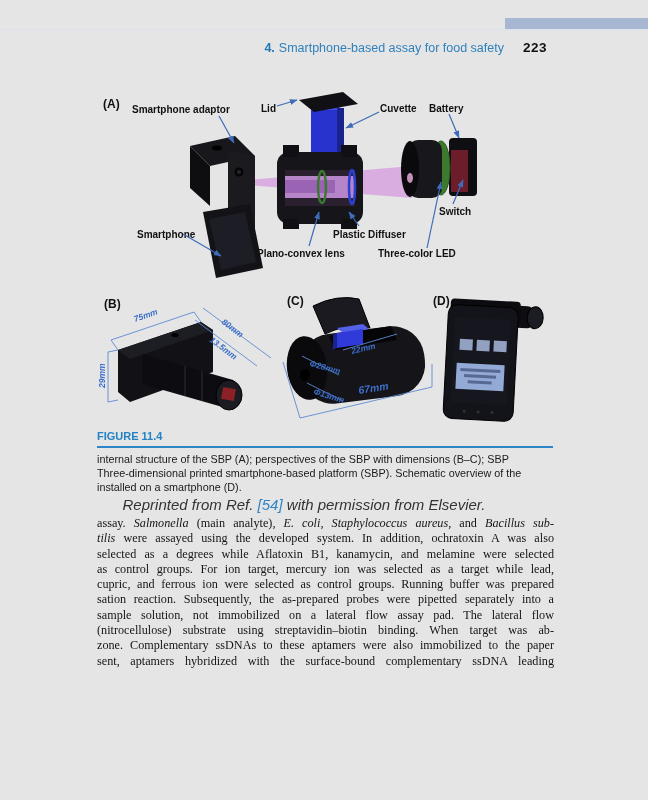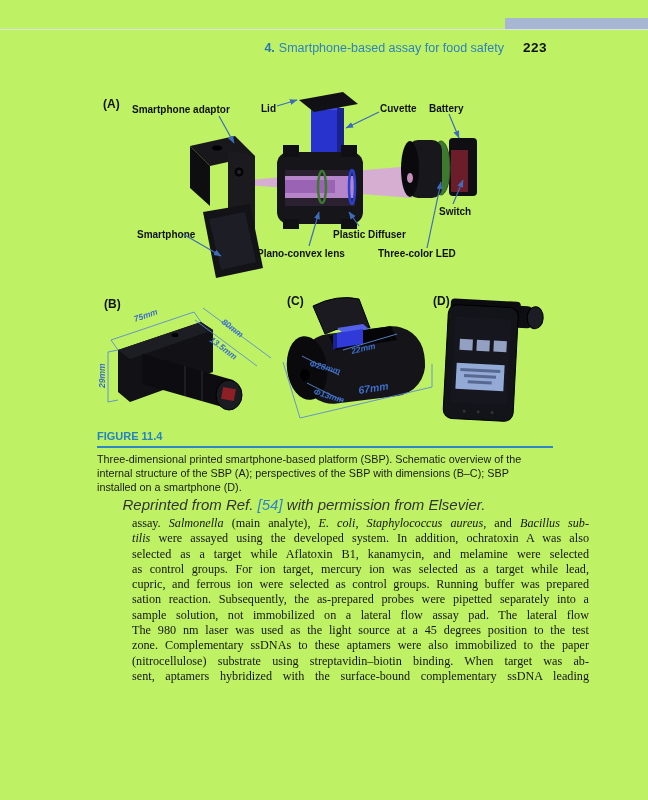--- a/index.html
+++ b/index.html
@@ -1,16 +1,16 @@
 <!DOCTYPE html>
 <html><head>
 <meta charset="utf-8">
 <style>
   html,body{margin:0;padding:0;background:#ffffff;}
-  .page{position:relative;width:648px;height:800px;background:#bef264;overflow:hidden;
+  .page{position:relative;width:648px;height:800px;background:#e5e5e5;overflow:hidden;
         font-family:"Liberation Sans",sans-serif;}
   
   .top-bar{position:absolute;left:505px;top:18px;width:143px;height:11px;background:#a8b7d1;}
   .top-line{position:absolute;left:0;top:29px;width:648px;height:1px;background:#dbe2ec;}
   .running-head{position:absolute;left:0;top:38px;width:547px;text-align:right;white-space:nowrap;}
   .ch-num{color:#2578b5;font-weight:bold;font-size:12.5px;margin-right:4px;}
   .ch-title{color:#2f80bd;font-size:12.5px;margin-right:19px;}
   .page-num{color:#111;font-weight:bold;font-size:13.5px;letter-spacing:.5px;}
   
   svg.figure{position:absolute;left:97px;top:88px;width:458px;height:337px;}
@@ -24,21 +24,21 @@
   .cap-label{position:absolute;left:97px;top:430px;color:#2383c4;font-weight:bold;font-size:11px;}
   .cap-rule{position:absolute;left:97px;top:446px;width:456px;height:2px;background:#2e86c6;}
   .cap-text{position:absolute;left:97px;top:452px;width:457px;color:#1a1a1a;
             font-size:10.8px;line-height:14px;}
   .cap-text div{white-space:nowrap;}
   .cap-attr{position:absolute;left:97px;top:496px;width:414px;text-align:center;
             font-style:italic;font-size:15px;color:#333;white-space:nowrap;}
   .cap-attr .ref{color:#2e86c6;}
   
   .body{position:absolute;left:97px;top:516px;width:457px;
-        font-family:"Liberation Serif",serif;font-size:12.2px;line-height:15.3px;color:#151515;margin-left:35px;}
+        font-family:"Liberation Serif",serif;font-size:12.2px;line-height:15.3px;color:#151515;}
   .body-line{text-align:justify;text-align-last:justify;}
   .it{font-style:italic;}
 </style>
 </head>
 <body>
 
 <div class="page">
 
   <div class="top-bar"></div>
   <div class="top-line"></div>
@@ -189,33 +189,32 @@
       <rect x="372" y="293" width="24" height="3" fill="#3e4e74" opacity="0.7"></rect>
       <circle cx="370" cy="324" r="1.5" fill="#333"></circle>
       <circle cx="384" cy="324" r="1.5" fill="#333"></circle>
       <circle cx="398" cy="324" r="1.5" fill="#333"></circle>
     </g>
   </svg>
 
   <div class="cap-label">FIGURE 11.4</div>
   <div class="cap-rule"></div>
   <div class="cap-text">
+      <div>internal structure of the SBP (A); perspectives of the SBP with dimensions (B–C); SBP</div>
       <div>Three-dimensional printed smartphone-based platform (SBP). Schematic overview of the</div>
-      <div>internal structure of the SBP (A); perspectives of the SBP with dimensions (B–C); SBP</div>
       <div>installed on a smartphone (D).</div>
     </div>
   <div class="cap-attr"><span>Reprinted from Ref. </span><span class="ref">[54]</span><span> with permission from Elsevier.</span></div>
 
   <div class="body">
       <div class="body-line"><span>assay. </span><span class="it">Salmonella</span><span> (main analyte), </span><span class="it">E. coli</span><span>, </span><span class="it">Staphylococcus aureus</span><span>, and </span><span class="it">Bacillus sub-</span></div>
       <div class="body-line"><span class="it">tilis</span><span> were assayed using the developed system. In addition, ochratoxin A was also</span></div>
-      <div class="body-line"><span>selected as a target while Aflatoxin B1, kanamycin, and melamine were selected</span></div>
+      <div class="body-line"><span>selected as a degrees while Aflatoxin B1, kanamycin, and melamine were selected</span></div>
       <div class="body-line"><span>as control groups. For ion target, mercury ion was selected as a target while lead,</span></div>
       <div class="body-line"><span>cupric, and ferrous ion were selected as control groups. Running buffer was prepared</span></div>
       <div class="body-line"><span>sation reaction. Subsequently, the as-prepared probes were pipetted separately into a</span></div>
       <div class="body-line"><span>sample solution, not immobilized on a lateral flow assay pad. The lateral flow</span></div>
-      <div class="body-line"><span>The 980 nm laser was used as the light source at a 45 degrees position to the test</span></div>
+      <div class="body-line"><span>(nitrocellulose) substrate using streptavidin–biotin binding. When target was ab-</span></div>
       <div class="body-line"><span>zone. Complementary ssDNAs to these aptamers were also immobilized to the paper</span></div>
-      <div class="body-line"><span>(nitrocellulose) substrate using streptavidin–biotin binding. When target was ab-</span></div>
       <div class="body-line"><span>sent, aptamers hybridized with the surface-bound complementary ssDNA leading</span></div>
     </div>
 
 </div>
 
 </body></html>

